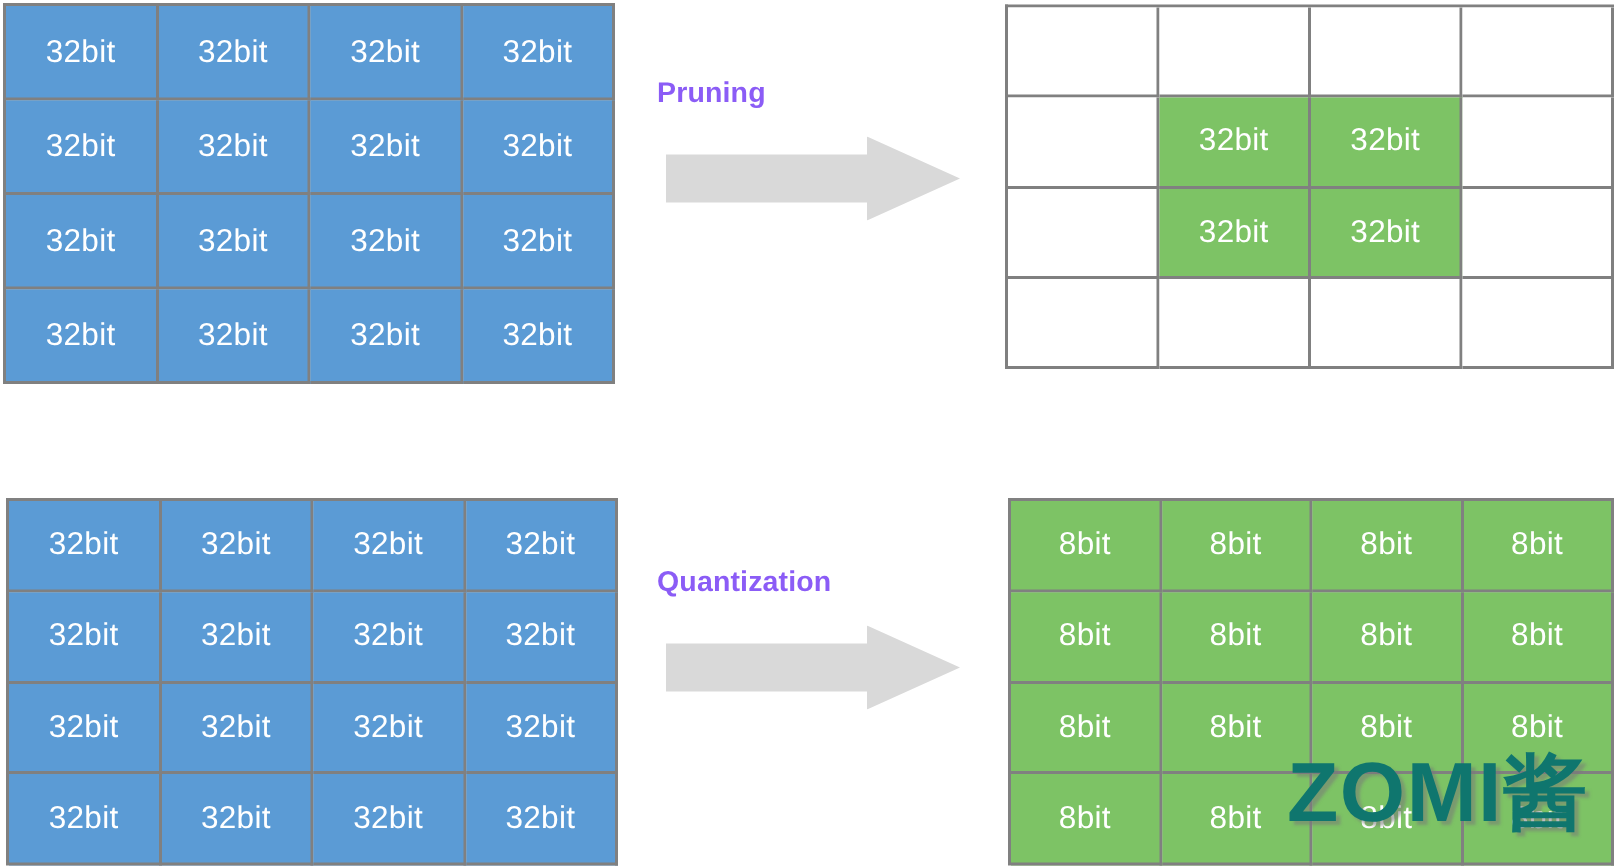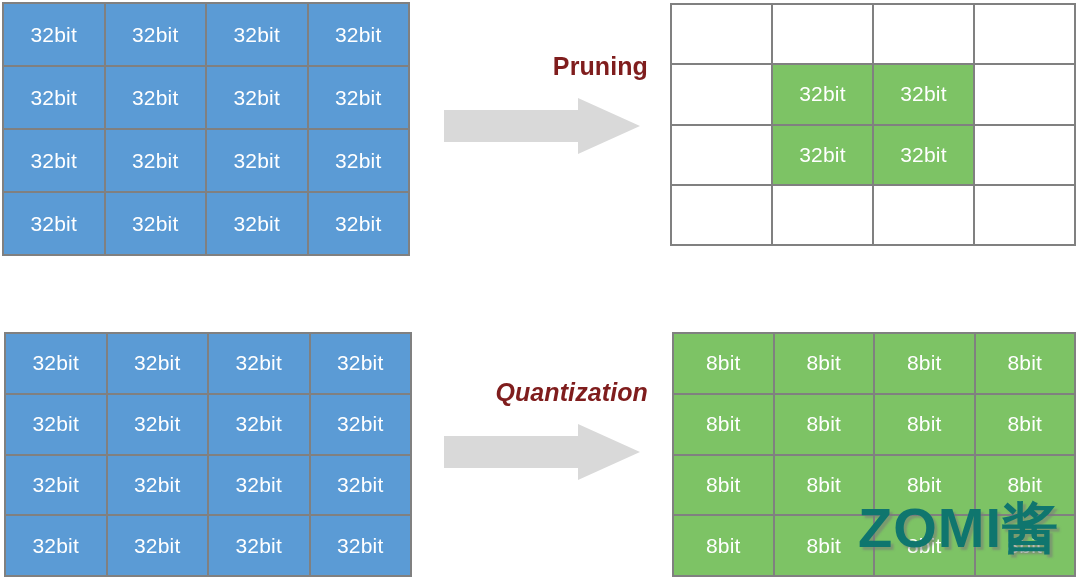--- a/index.html
+++ b/index.html
@@ -53,27 +53,27 @@
   #grid-result-pruning   { left: 670px; top: 3px;   width: 406px; height: 243px; }
   #grid-source-quant     { left: 4px;   top: 332px; width: 408px; height: 245px; }
   #grid-result-quant     { left: 672px; top: 332px; width: 404px; height: 245px; text-align: right; }
 
   
   .arrow-block {
     position: absolute;
     width: 210px;
   }
   #arrow-block-pruning { left: 438px; top: 52px; }
-  #arrow-block-quant   { left: 438px; top: 378px; font-style: italic; }
+  #arrow-block-quant   { left: 438px; top: 378px; }
 
   .arrow-label {
-    text-align: right;
-    font-size: 25px;
+    text-align: left;
+    font-size: 19px;
     font-weight: bold;
-    color: #7f1d1d;
+    color: #8b5cf6;
     letter-spacing: 0.1px;
     margin-bottom: 17px;
   }
   .arrow-svg { display: block; }
 
   
   #watermark {
     position: absolute;
     left: 858px;
     top: 500px;

